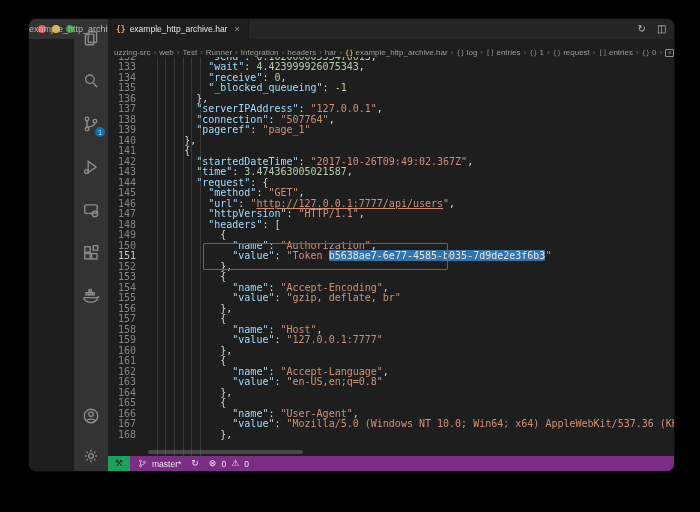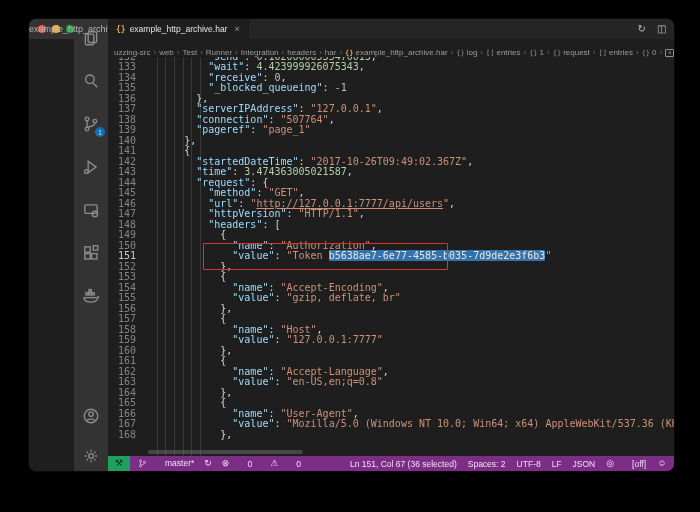--- a/index.html
+++ b/index.html
@@ -61,21 +61,21 @@
     border-radius:1px;pointer-events:none;}
   .vruler{position:absolute;right:10px;top:0;bottom:0;width:7px;}
   .vthumb{position:absolute;left:0;width:7px;top:39px;height:17px;background:rgba(121,121,121,.35);}
   .vmark{position:absolute;left:1px;width:5px;height:4px;background:#6d6d6d;}
   .hscroll{position:absolute;left:40px;bottom:2px;width:155px;height:4px;background:rgba(121,121,121,.45);border-radius:2px;}
   
   .statusbar{height:15px;background:#7c2d86;display:flex;align-items:center;color:#efe3f2;font-size:8.5px;flex:0 0 auto;}
   .sb-remote{width:22px;height:15px;background:#1fa05e;display:flex;align-items:center;justify-content:center;
     color:#0c2d1c;font-size:9px;flex:0 0 auto;}
   .sb-left{display:flex;align-items:center;gap:10px;margin-left:8px;}
-  .sb-item{display:flex;gap:18px;white-space:nowrap;}
+  .sb-item{display:flex;align-items:center;gap:5px;white-space:nowrap;}
   .sb-item svg{stroke:#efe3f2;fill:none;stroke-width:1.1;}
   .sb-right{margin-left:auto;display:flex;align-items:center;gap:11px;margin-right:9px;}
   .sb-glyph{font-size:9px;line-height:1;}
 </style>
 </head>
 <body>
 
 <div class="window">
 
   <div class="titlebar">
@@ -277,33 +277,16 @@
             <span>master*</span>
           </span>
           <span class="sb-item sb-glyph">↻</span>
           <span class="sb-item">
             <span class="sb-glyph">⊗</span>
             <span>0</span>
             <span class="sb-glyph">⚠</span>
             <span>0</span>
           </span>
         </div>
-        <div class="sb-right">
-          <span class="sb-item">Ln 151, Col 67 (36 selected)</span>
-          <span class="sb-item">Spaces: 2</span>
-          <span class="sb-item">UTF-8</span>
-          <span class="sb-item">LF</span>
-          <span class="sb-item">JSON</span>
-          <span class="sb-item">
-            <span class="sb-glyph">◎</span>
-            <span>[off]</span>
-          </span>
-          <span class="sb-item sb-glyph">☺</span>
-          <span class="sb-item">
-            <svg width="9" height="11" viewBox="0 0 16 16">
-                <path d="M8 2.5 C10.4 2.5 11.4 4.5 11.4 6.5 V9.5 L13 11.5 H3 L4.6 9.5 V6.5 C4.6 4.5 5.6 2.5 8 2.5 Z M7 13 a1 1 0 0 0 2 0"></path>
-              </svg>
-          </span>
-        </div>
       </div>
     </div>
   </div>
 </div>
 
 </body></html>

